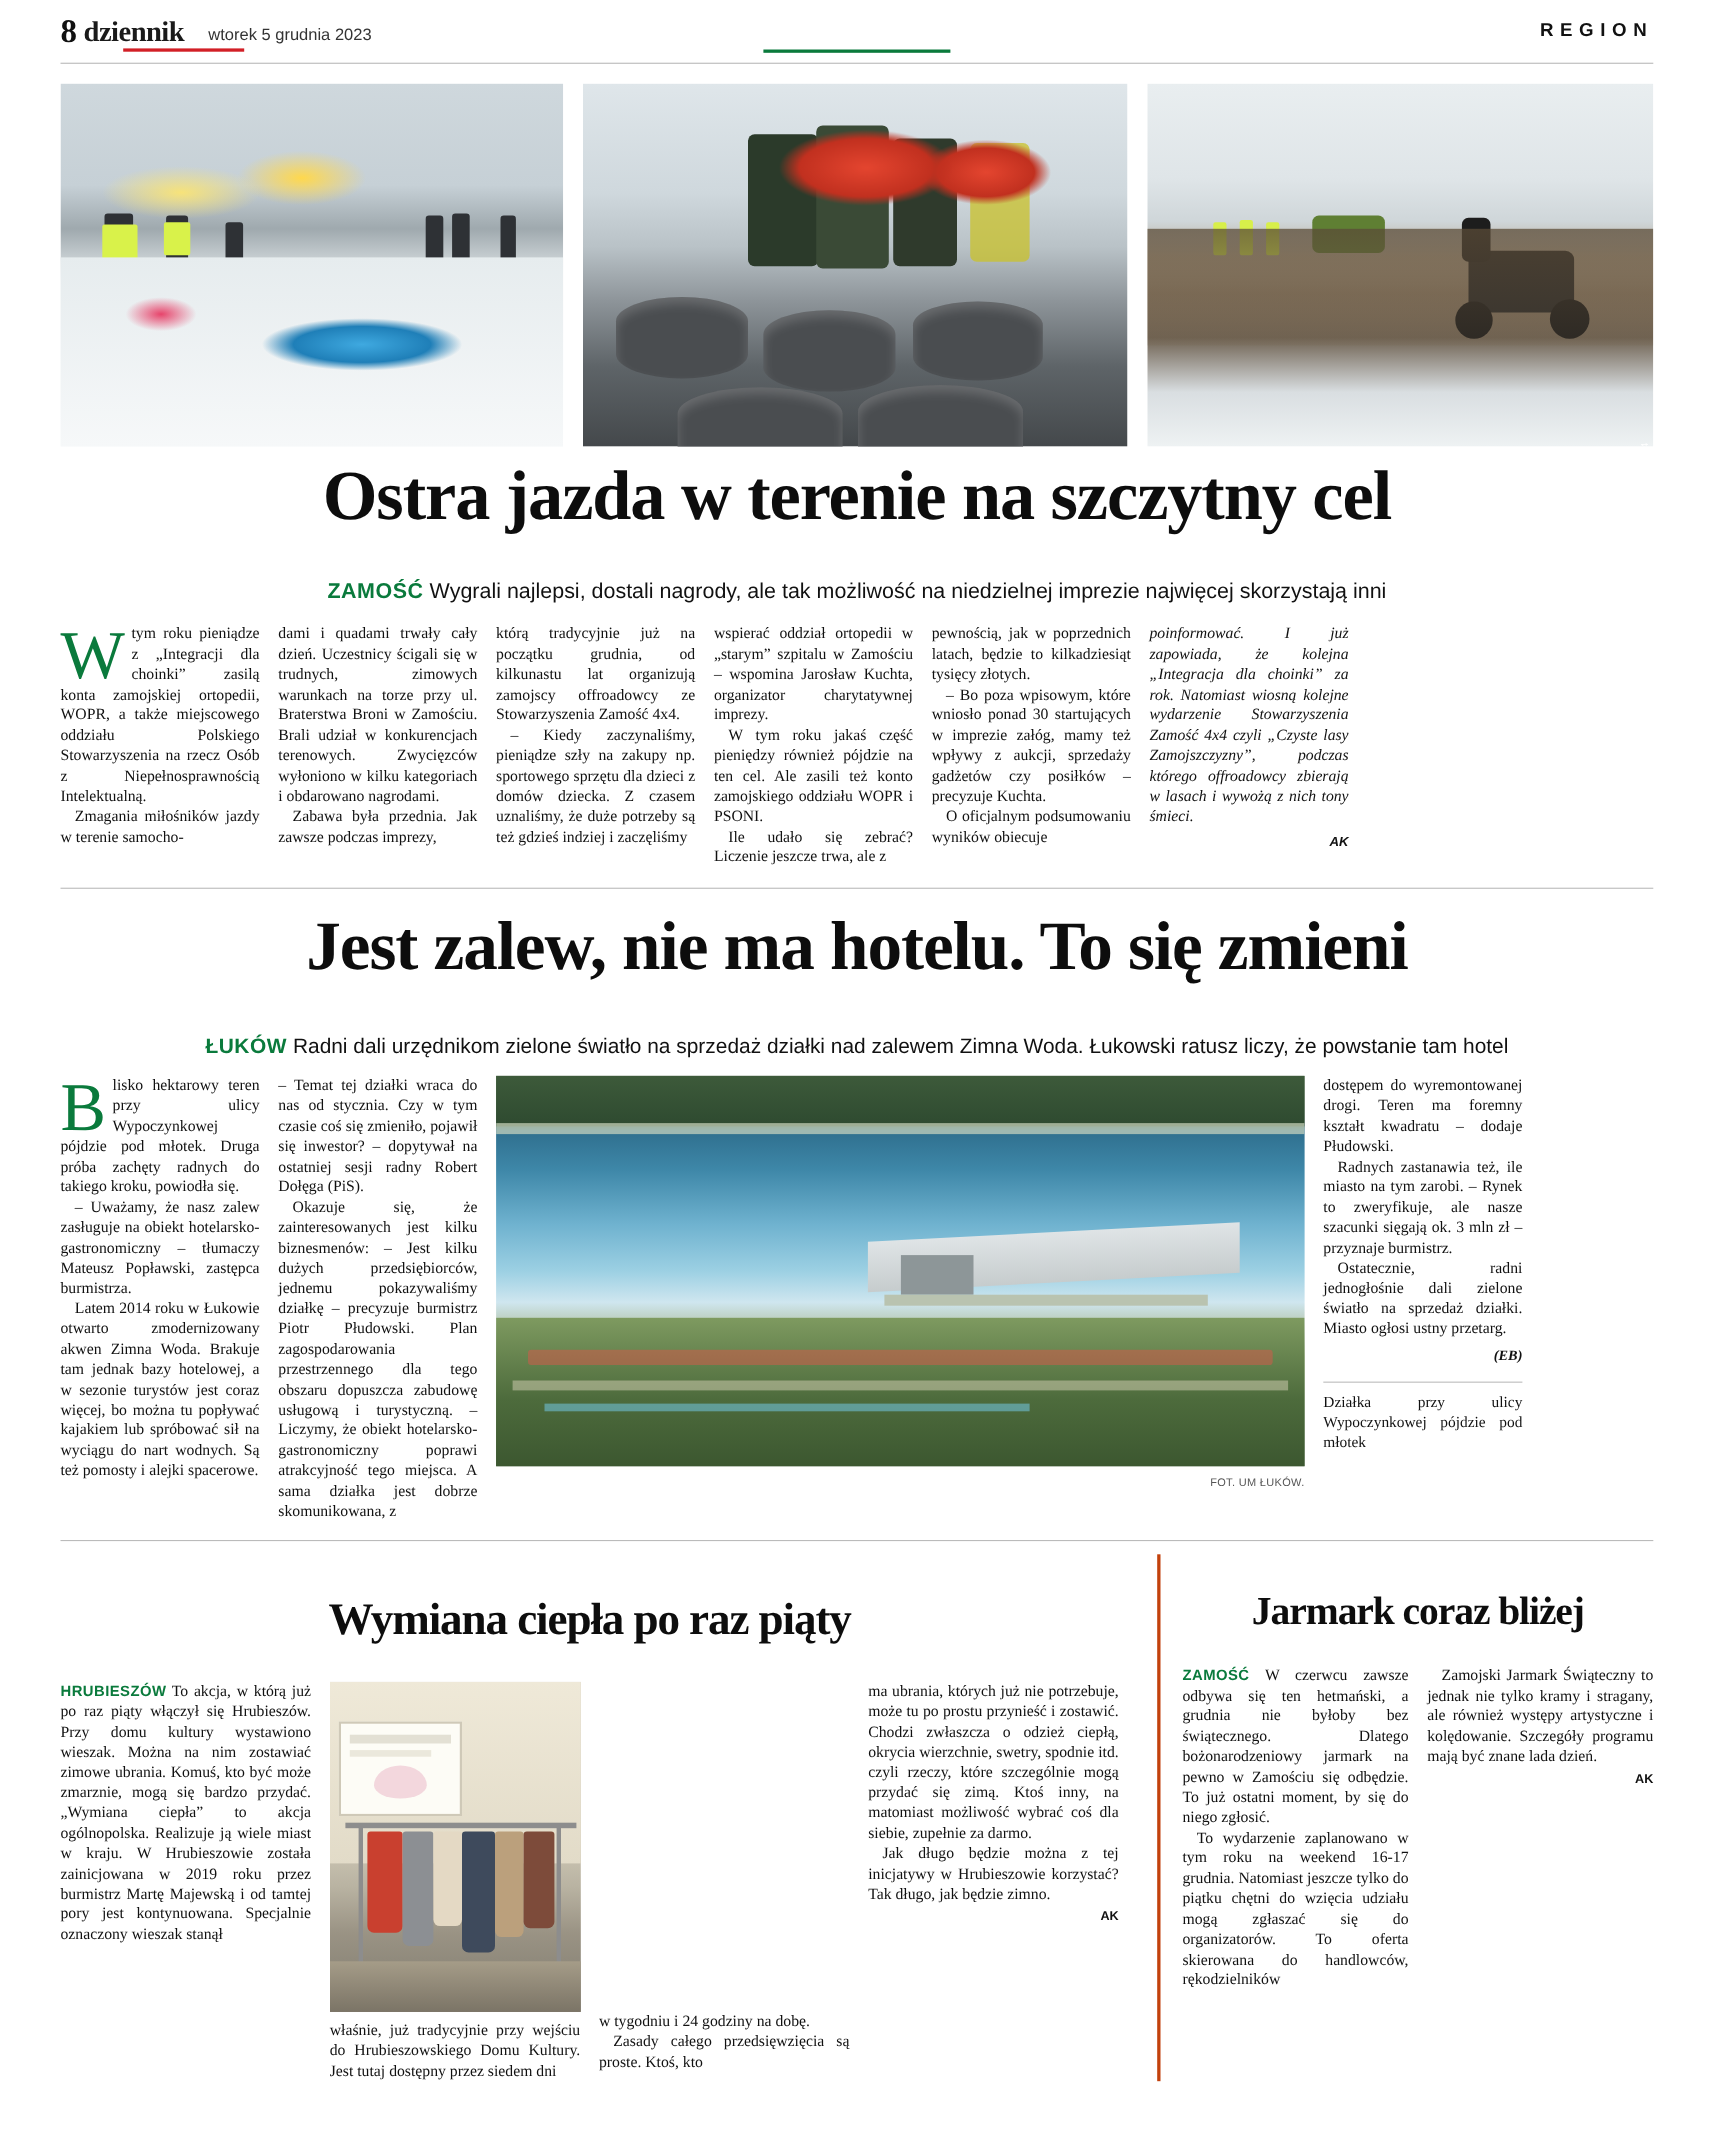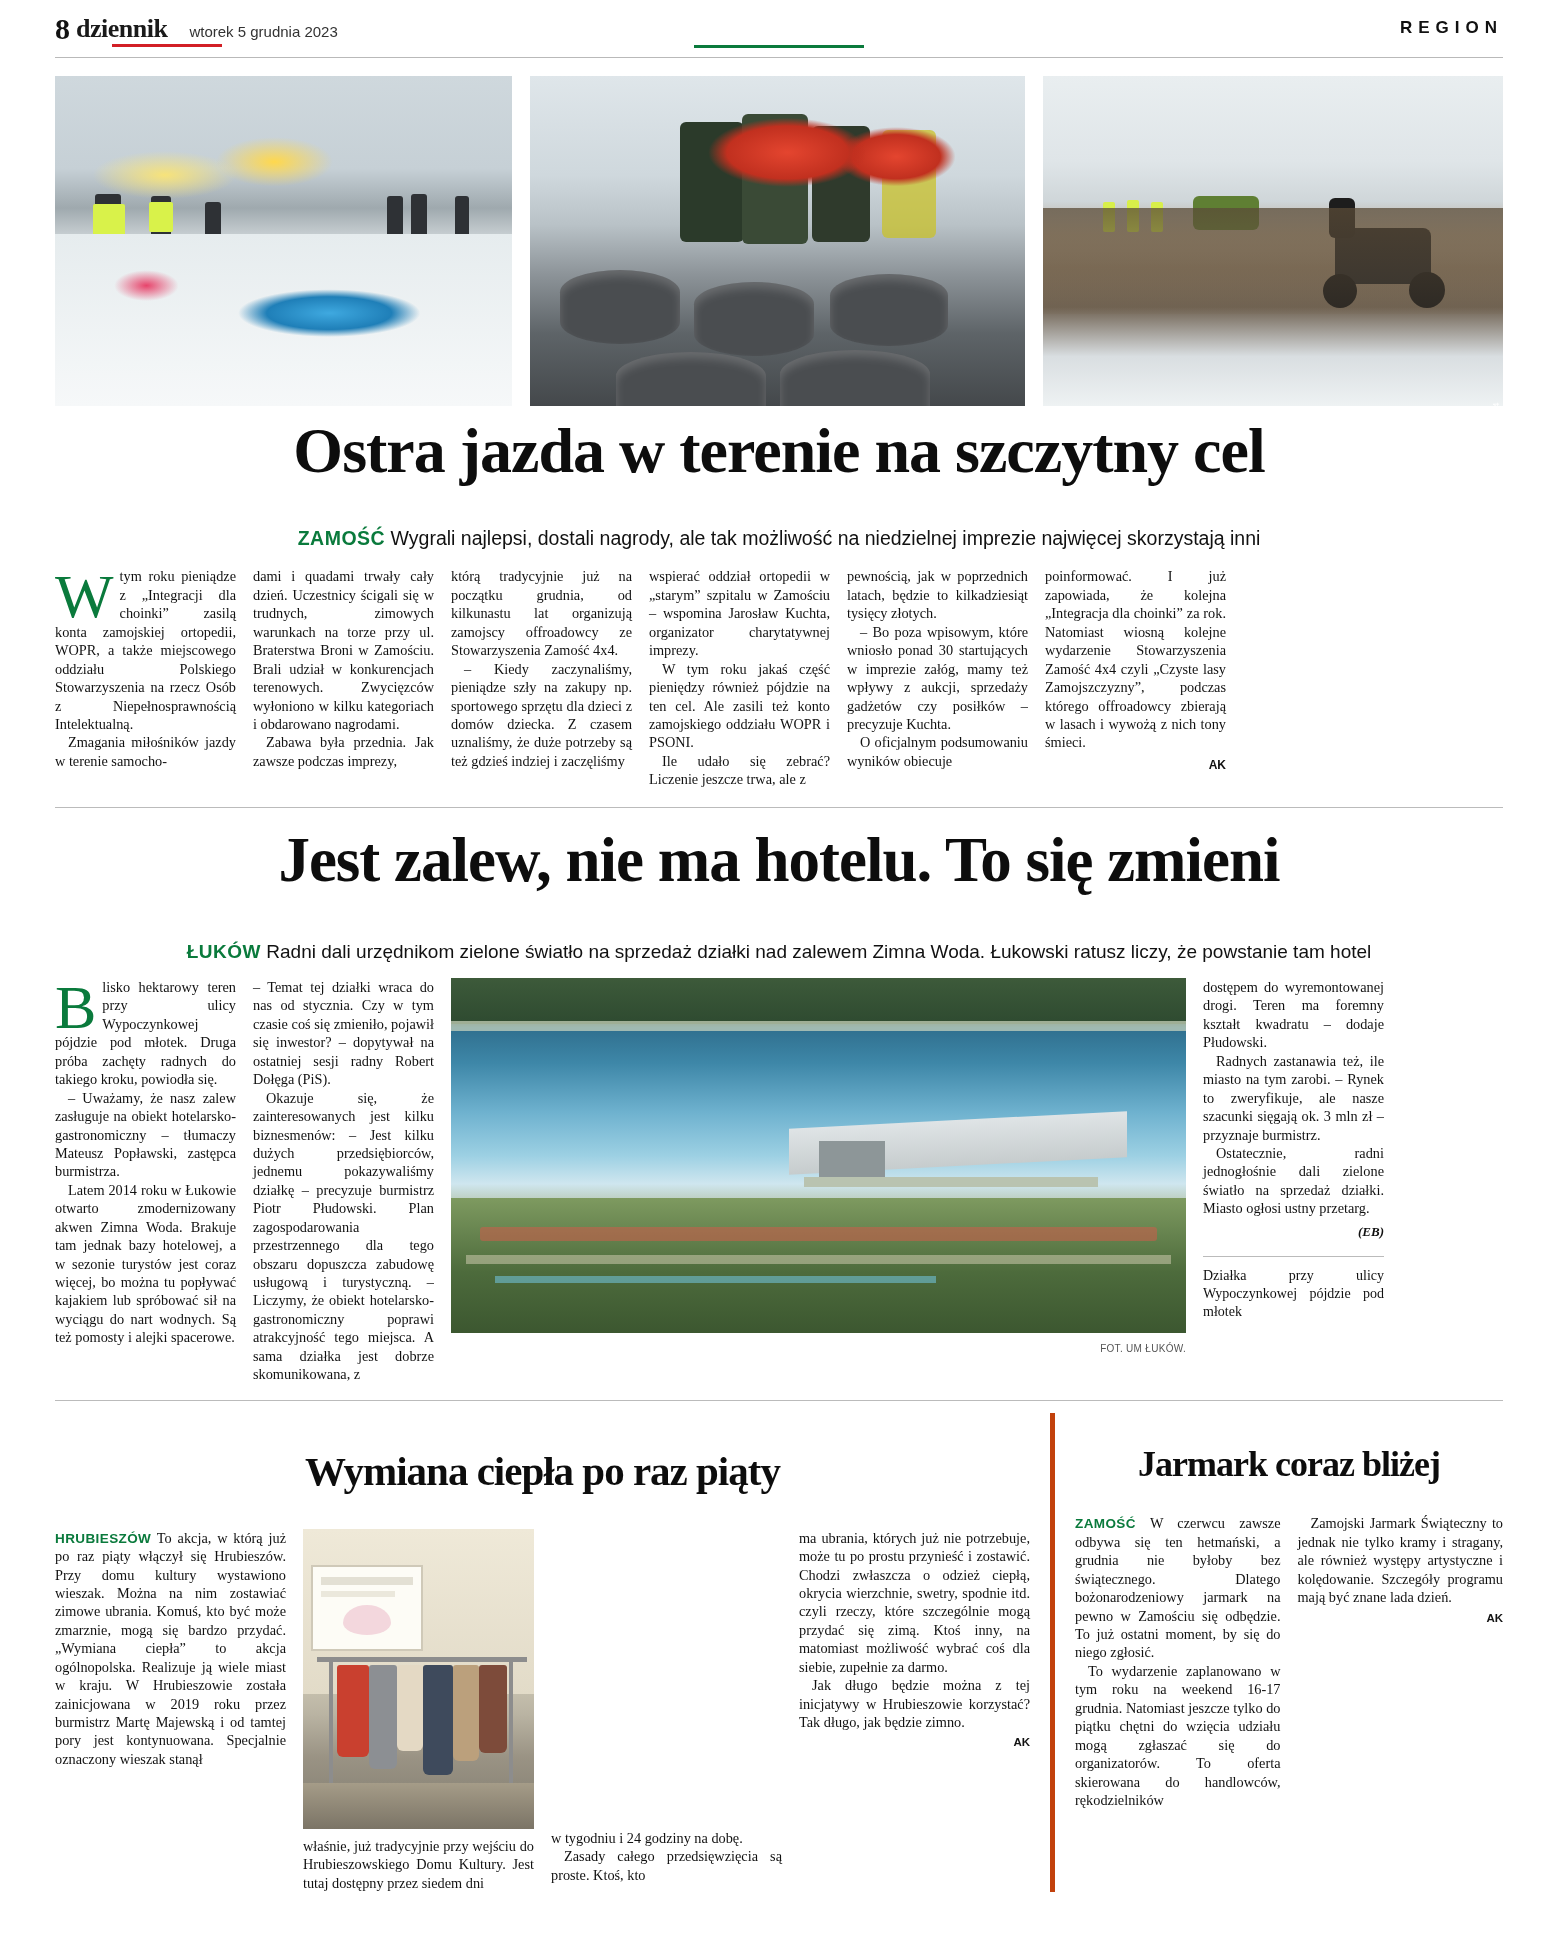--- a/index.html
+++ b/index.html
@@ -278,21 +278,21 @@
     margin-top: 6px;
   }
 
   
   .bottom {
     display: flex;
     margin-top: 16px;
     border-top: 1px solid #bbb;
     padding-top: 12px;
   }
-  .b-left { width: 1000px; padding-right: 20px; border-right: 5px solid #c2410c; }
+  .b-left { width: 1000px; padding-right: 35px; border-right: 3px solid #c2410c; }
   .b-right { width: 448px; padding-left: 20px; }
   .h-sub { font-size: 41px; }
   .h-sub-r { font-size: 36px; }
   .bl-cols { display: flex; gap: 17px; margin-top: 12px; }
   .bl-col { width: 243px; }
   .br-cols { display: flex; gap: 17px; margin-top: 24px; }
   .br-col { width: 207px; }
 
   .hr-photo {
     width: 100%;
@@ -411,21 +411,21 @@
     <div class="col" style="width:181px;">
       <p class="first">wspierać oddział ortopedii w „starym” szpitalu w Zamościu – wspomina Jarosław Kuchta, organizator charytatywnej imprezy.</p>
       <p>W tym roku jakaś część pieniędzy również pójdzie na ten cel. Ale zasili też konto zamojskiego oddziału WOPR i PSONI.</p>
       <p>Ile udało się zebrać? Liczenie jeszcze trwa, ale z</p>
     </div>
     <div class="col" style="width:181px;">
       <p class="first">pewnością, jak w poprzednich latach, będzie to kilkadziesiąt tysięcy złotych.</p>
       <p>– Bo poza wpisowym, które wniosło ponad 30 startujących w imprezie załóg, mamy też wpływy z aukcji, sprzedaży gadżetów czy posiłków – precyzuje Kuchta.</p>
       <p>O oficjalnym podsumowaniu wyników obiecuje</p>
     </div>
-    <div class="col" style="width:181px;">
+    <div class="col" style="width:181px;font-style:italic;">
       <p class="first">poinformować. I już zapowiada, że kolejna „Integracja dla choinki” za rok. Natomiast wiosną kolejne wydarzenie Stowarzyszenia Zamość 4x4 czyli „Czyste lasy Zamojszczyzny”, podczas którego offroadowcy zbierają w lasach i wywożą z nich tony śmieci.</p>
       <div class="sig">AK</div>
     </div>
   </div>
 
   <hr class="sec">
 
   <h1 class="headline h-main2">Jest zalew, nie ma hotelu. To się zmieni</h1>
 
   <div class="deck2">

